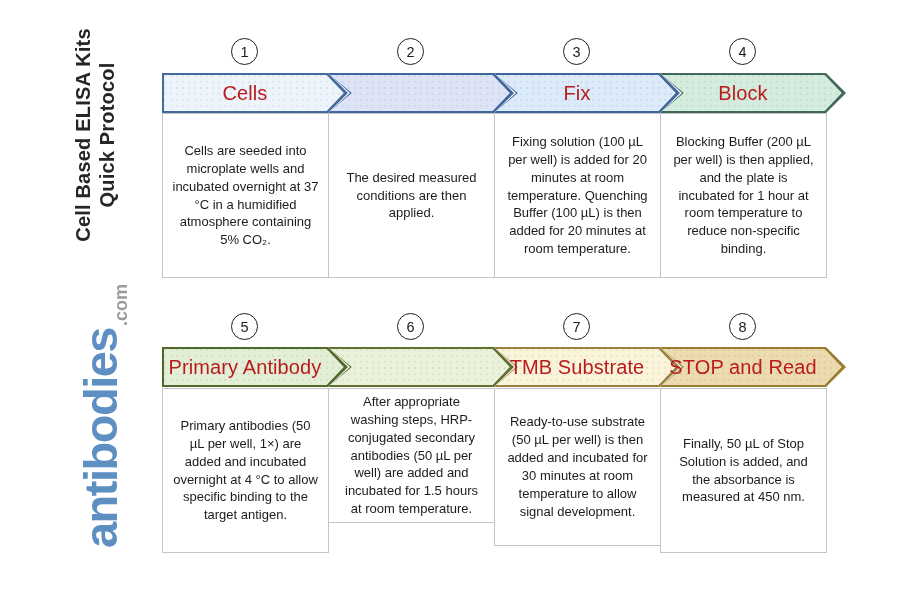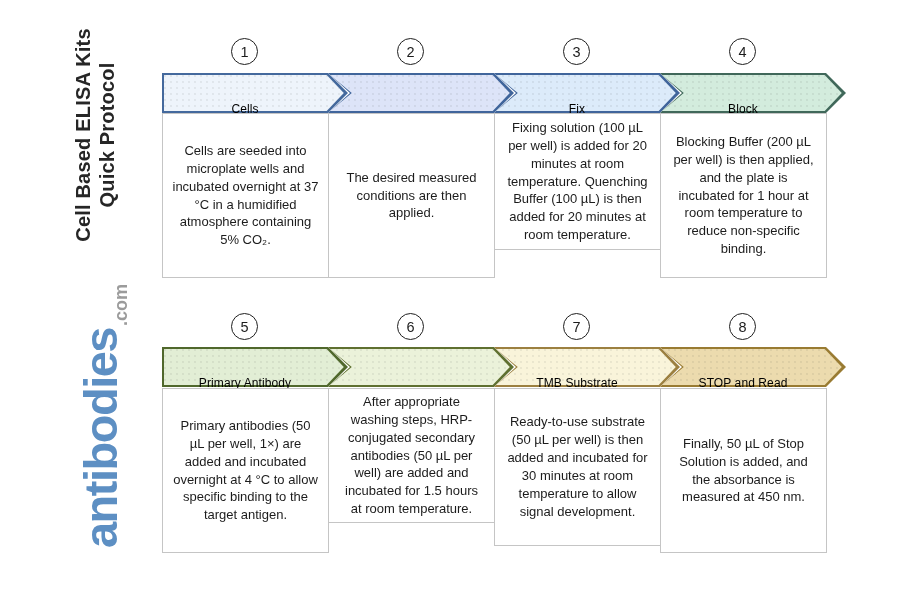--- a/index.html
+++ b/index.html
@@ -37,23 +37,23 @@
     clip-path:polygon(0px 0px, 166px 0px, 186px 20px, 166px 40px, 0px 40px, 22px 20px); }
   .band.first .band-bg {
     clip-path:polygon(0px 0px, 166px 0px, 186px 20px, 166px 40px, 0px 40px); }
   .band-fg { position:absolute; inset:0;
     clip-path:polygon(2px 2px, 164.7px 2px, 181.8px 20px, 164.7px 38px, 2px 38px, 23.8px 20px);
     background-image:radial-gradient(circle, rgba(40,40,40,0.07) 0.8px, transparent 1.3px);
     background-size:6px 6px; }
   .band.first .band-fg {
     clip-path:polygon(2px 2px, 164.7px 2px, 181.8px 20px, 164.7px 38px, 2px 38px); }
   .band-label {
-    position:absolute; left:0; top:16px; width:166px; height:40px;
+    position:absolute; left:0; top:0; width:166px; height:40px;
     display:flex; align-items:center; justify-content:center;
-    font-size:12px; color:#000000; letter-spacing:0.1px;
+    font-size:20px; color:#b91c1c; letter-spacing:0.1px;
   }
   .desc-box {
     position:absolute; width:167px; background:#ffffff;
     border:1.5px solid #c5c5c5; box-sizing:border-box;
     display:flex; align-items:center; justify-content:center;
   }
   .desc-text {
     font-size:13px; line-height:1.38; color:#1c1c1c;
     text-align:center; padding:6px 9px;
   }
@@ -103,21 +103,21 @@
 
     <div class="step">
       <div class="circle" style="left: 563px; top: 38px;">
         <span class="num">3</span>
       </div>
       <div class="band" style="left: 494px; top: 73px;">
         <div class="band-bg" style="background: rgb(64, 101, 155);"></div>
         <div class="band-fg" style="background-color: rgb(220, 235, 250);"></div>
         <div class="band-label">Fix</div>
       </div>
-      <div class="desc-box" style="left: 494px; top: 113px; height: 137px;">
+      <div class="desc-box" style="left: 494px; top: 113px; height: 165px;">
         <div class="desc-text">Fixing solution (100 µL per well) is added for 20 minutes at room temperature. Quenching Buffer (100 µL) is then added for 20 minutes at room temperature.</div>
       </div>
     </div>
 
     <div class="step">
       <div class="circle" style="left: 729px; top: 38px;">
         <span class="num">4</span>
       </div>
       <div class="band" style="left: 660px; top: 73px;">
         <div class="band-bg" style="background: rgb(64, 104, 90);"></div>

